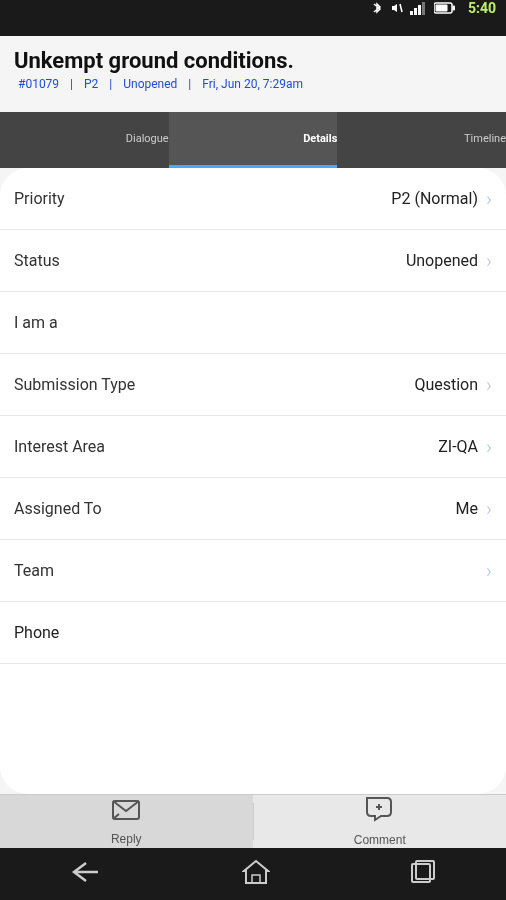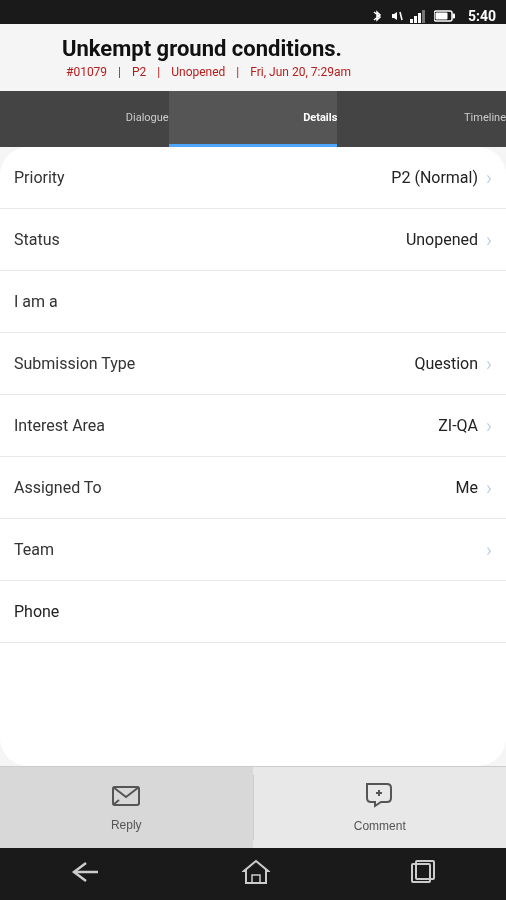--- a/index.html
+++ b/index.html
@@ -9,62 +9,61 @@
       font-family: 'Roboto', Arial, sans-serif;
       background: #f5f5f5;
       overflow: hidden;
       display: flex;
       flex-direction: column;
     }
 
     
     .status-bar {
       background: #1a1a1a;
-      color: #ffffff;
-      height: 24px;
-      display: flex;
-      align-items: flex-end;
+      color: #bef264;
+      height: 36px;
+      display: flex;
+      align-items: flex-start;
       justify-content: flex-end;
       padding: 0 10px;
       font-size: 13px;
       font-weight: bold;
       flex-shrink: 0;
     }
     .status-bar-icons {
       display: flex;
       align-items: center;
       gap: 6px;
     }
     .status-time {
       font-size: 14px;
       font-weight: bold;
       margin-left: 6px;
     }
 
     
     .app-header {
       background: #f5f5f5;
-      padding: 12px 14px 12px 14px;
-      flex-shrink: 0;
-      margin-left: 48px;
+      padding: 12px 14px 21px 14px;
+      flex-shrink: 0;
     }
     .app-title {
       font-size: 22px;
       font-weight: bold;
       color: #111;
       line-height: 1.2;
     }
     .app-subtitle {
       font-size: 12px;
       color: #888;
       margin-top: 3px;
     }
     .app-subtitle span {
       margin: 0 4px;
-      color: #b91c1c;
+      color: #1d4ed8;
     }
 
     
     .tabs {
       display: flex;
       background: #444;
       flex-shrink: 0;
     }
     .tab {
       flex: 1;
@@ -117,21 +116,21 @@
       color: #b0c8e0;
       font-weight: 300;
     }
 
     
     .bottom-bar {
       display: flex;
       background: #e8e8e8;
       border-top: 1px solid #ccc;
       flex-shrink: 0;
-      height: 82px;
+      height: 54px;
     }
     .bottom-btn {
       flex: 1;
       display: flex;
       flex-direction: column;
       align-items: center;
       justify-content: center;
       gap: 4px;
       cursor: pointer;
       background: transparent;

